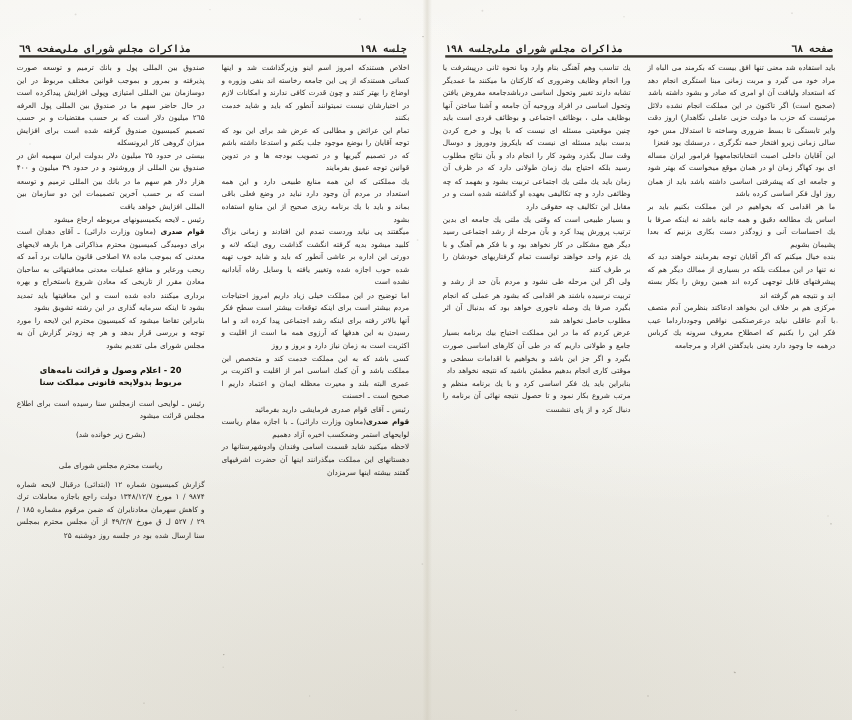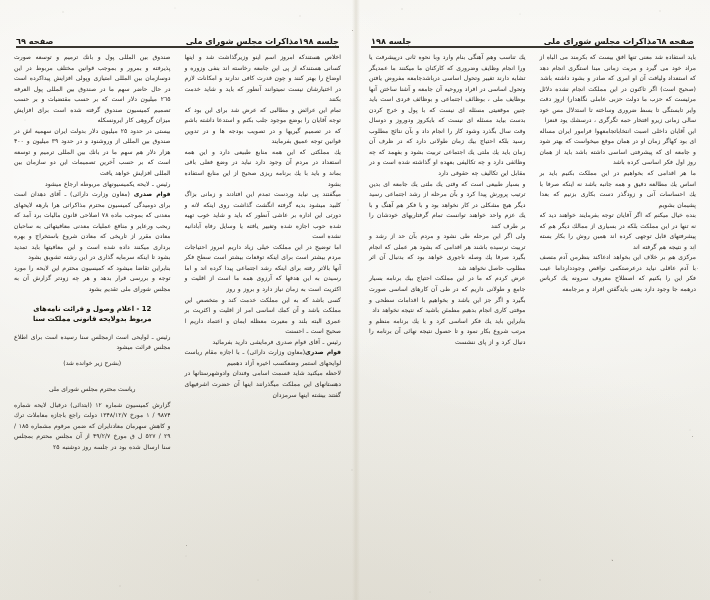--- a/index.html
+++ b/index.html
@@ -26,22 +26,22 @@
   .page.right{right:0;width:355px;}
   .page.left{left:0;width:355px;}
 
   
   .runhead{
     position:absolute;left:16px;right:16px;top:28px;height:18px;
     display:flex;align-items:flex-end;justify-content:space-between;
     font-size:8.2px;font-weight:bold;color:#1d1b17;
     letter-spacing:.2px;
   }
-  .runhead .rh-item{white-space:nowrap;filter:blur(.12px);}
-  .runhead .rh-center{flex:1;text-align:right;}
+  .runhead .rh-item{white-space:nowrap;filter:blur(.12px);font-family:Liberation Mono, monospace;}
+  .runhead .rh-center{flex:1;text-align:left;}
   .rule{
     position:absolute;height:1.6px;background:#2a2721;
     opacity:.92;filter:blur(.25px);
   }
   .page.right .rule{left:16px;right:16px;top:46px;}
   .page.left  .rule{left:16px;right:16px;top:46px;}
 
   
   .cols{
     position:absolute;top:52px;bottom:6px;left:14px;right:14px;
@@ -162,21 +162,21 @@
       </div>
 
       <div class="col">
         <p class="ptext first">صندوق بین المللی پول و بانك ترمیم و توسعه صورت پذیرفته و بمرور و بموجب قوانین مختلف مربوط در این دوسازمان بین المللی امتیازی وپولی افزایش پیداکرده است در حال حاضر سهم ما در صندوق بین المللی پول العرفه ٢٦۵ میلیون دلار است که بر حسب مقتضیات و بر حسب تصمیم کمیسیون صندوق گرفته شده است برای افزایش میزان گروهی کار ایرونسکله</p>
         <p class="ptext">بیستی در حدود ٢۵ میلیون دلار بدولت ایران سهمیه اش در صندوق بین المللی از وروشنود و در حدود ٣٩ میلیون و ۴٠٠ هزار دلار هم سهم ما در بانك بین المللی ترمیم و توسعه است که بر حسب آخرین تصمیمات این دو سازمان بین المللی افزایش خواهد یافت</p>
         <p class="ptext">رئیس ـ لایحه یکمیسیونهای مربوطه ارجاع میشود</p>
         <p class="ptext"><span class="speaker">قوام صدری</span><span> (معاون وزارت دارائی) ـ آقای دهدان است برای دومیدگی کمیسیون محترم مذاکراتی هرا بارهه لایحهای معدنی که بموجب ماده ٧٨ اصلاحی قانون مالیات برد آمد که ربحب ورعایر و منافع عملیات معدنی معافیتهائی به ساحبان معادن مقرر از تاریخی که معادن شروع باستخراج و بهره برداری میکنند داده شده است و این معافیتها باید تمدید بشود تا اینکه سرمایه گذاری در این رشته تشویق بشود</span></p>
         <p class="ptext">بنابراین تقاضا میشود که کمیسیون محترم این لایحه را مورد توجه و بررسی قرار بدهد و هر چه زودتر گزارش آن به مجلس شورای ملی تقدیم بشود</p>
 
         <div class="sec-head">
-          <div>12 - اعلام وصول و قرائت نامه‌های</div>
+          <div>20 - اعلام وصول و قرائت نامه‌های</div>
           <div>مربوط بدولایحه قانونی مملکت سنا</div>
         </div>
         <p class="ptext">رئیس ـ لوایحی است ازمجلس سنا رسیده است برای اطلاع مجلس قرائت میشود</p>
         <div class="sig">(بشرح زیر خوانده شد)</div>
         <div class="gap"></div>
         <div class="sig">ریاست محترم مجلس شورای ملی</div>
         <p class="ptext">گزارش کمیسیون شماره ١٢ (ابتدائی) درقبال لایحه شماره ٩٨٧۴ / ١ مورخ ١٣۴٨/١٢/٧ دولت راجع باجازه معاملات ترك و کاهش سهرمان معادنایران که ضمن مرقوم مشماره ١٨۵ / ٢٩ / ۵٢٧ ل ق مورخ ۴٩/٢/٧ از آن مجلس محترم بمجلس سنا ارسال شده بود در جلسه روز دوشنبه ٢۵</p>
       </div>
     </div>
   </div>

